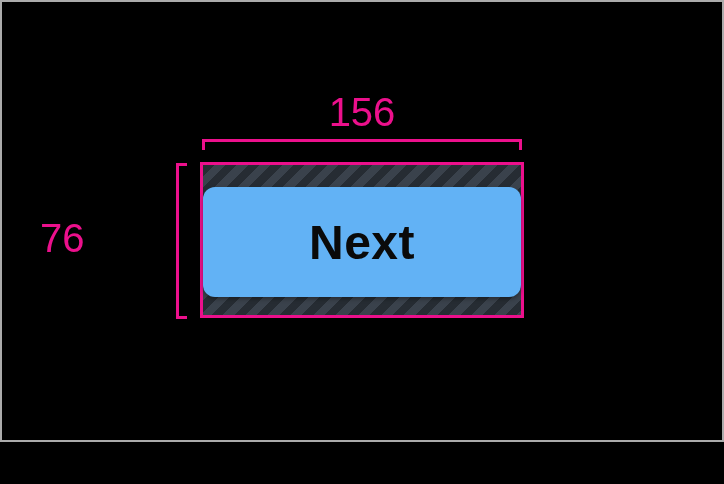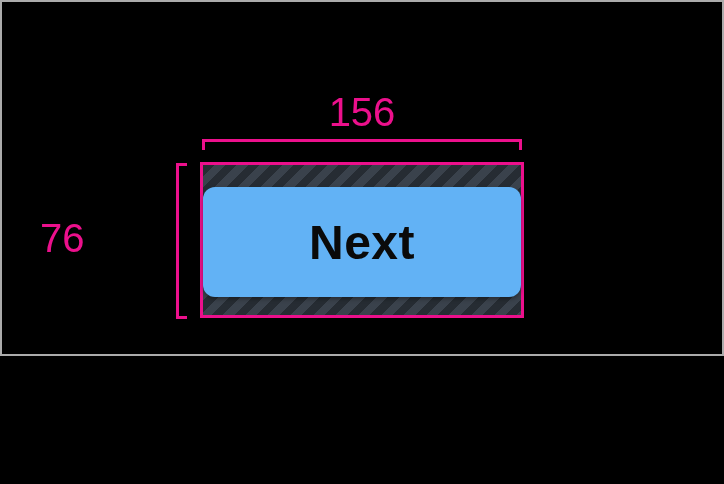--- a/index.html
+++ b/index.html
@@ -1,19 +1,19 @@
 <!DOCTYPE html>
 <html style="--canvas-bg: #000000; --frame: #ABABAB; --accent: #EC108C; --btn-fill: #62B2F5; --btn-text: #0A0A0A; --hatch-base: #3A424C; --hatch-stripe: #262C33;"><head>
 <meta charset="utf-8">
 <style>
   html, body { margin: 0; padding: 0; background: #000; }
   .screen {
     position: relative;
     width: 724px;
-    height: 356px;
+    height: 442px;
     box-sizing: border-box;
     background: var(--canvas-bg, #000);
     border: 2px solid var(--frame, #ABABAB);
     overflow: hidden;
     font-family: "Liberation Sans", sans-serif;
   }
 
   
   .dim-label {
     position: absolute;

